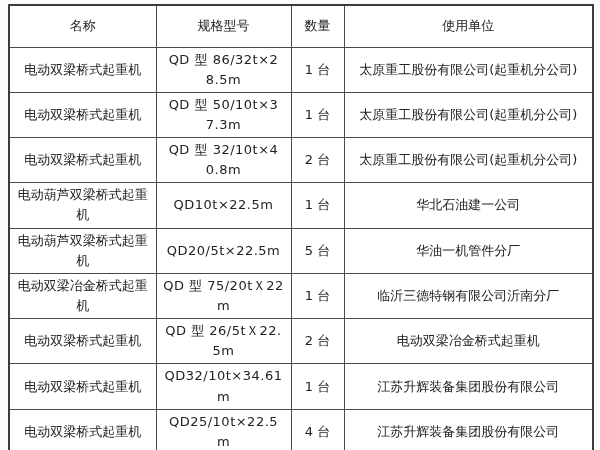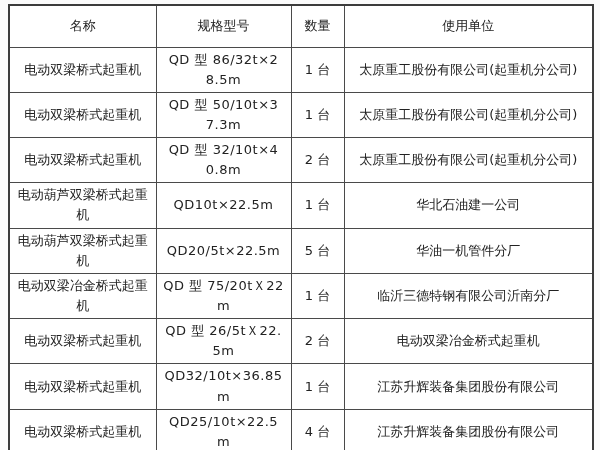--- a/index.html
+++ b/index.html
@@ -103,21 +103,21 @@
           <td class="unit-cell">临沂三德特钢有限公司沂南分厂</td>
         </tr>
         <tr>
           <td class="name-cell">电动双梁桥式起重机</td>
           <td class="spec-cell">QD 型 26/5tＸ22.5m</td>
           <td class="qty-cell">2 台</td>
           <td class="unit-cell">电动双梁冶金桥式起重机</td>
         </tr>
         <tr>
           <td class="name-cell">电动双梁桥式起重机</td>
-          <td class="spec-cell">QD32/10t×36.85m</td>
+          <td class="spec-cell">QD32/10t×34.61m</td>
           <td class="qty-cell">1 台</td>
           <td class="unit-cell">江苏升辉装备集团股份有限公司</td>
         </tr>
         <tr>
           <td class="name-cell">电动双梁桥式起重机</td>
           <td class="spec-cell">QD25/10t×22.5m</td>
           <td class="qty-cell">4 台</td>
           <td class="unit-cell">江苏升辉装备集团股份有限公司</td>
         </tr>
       </tbody>

